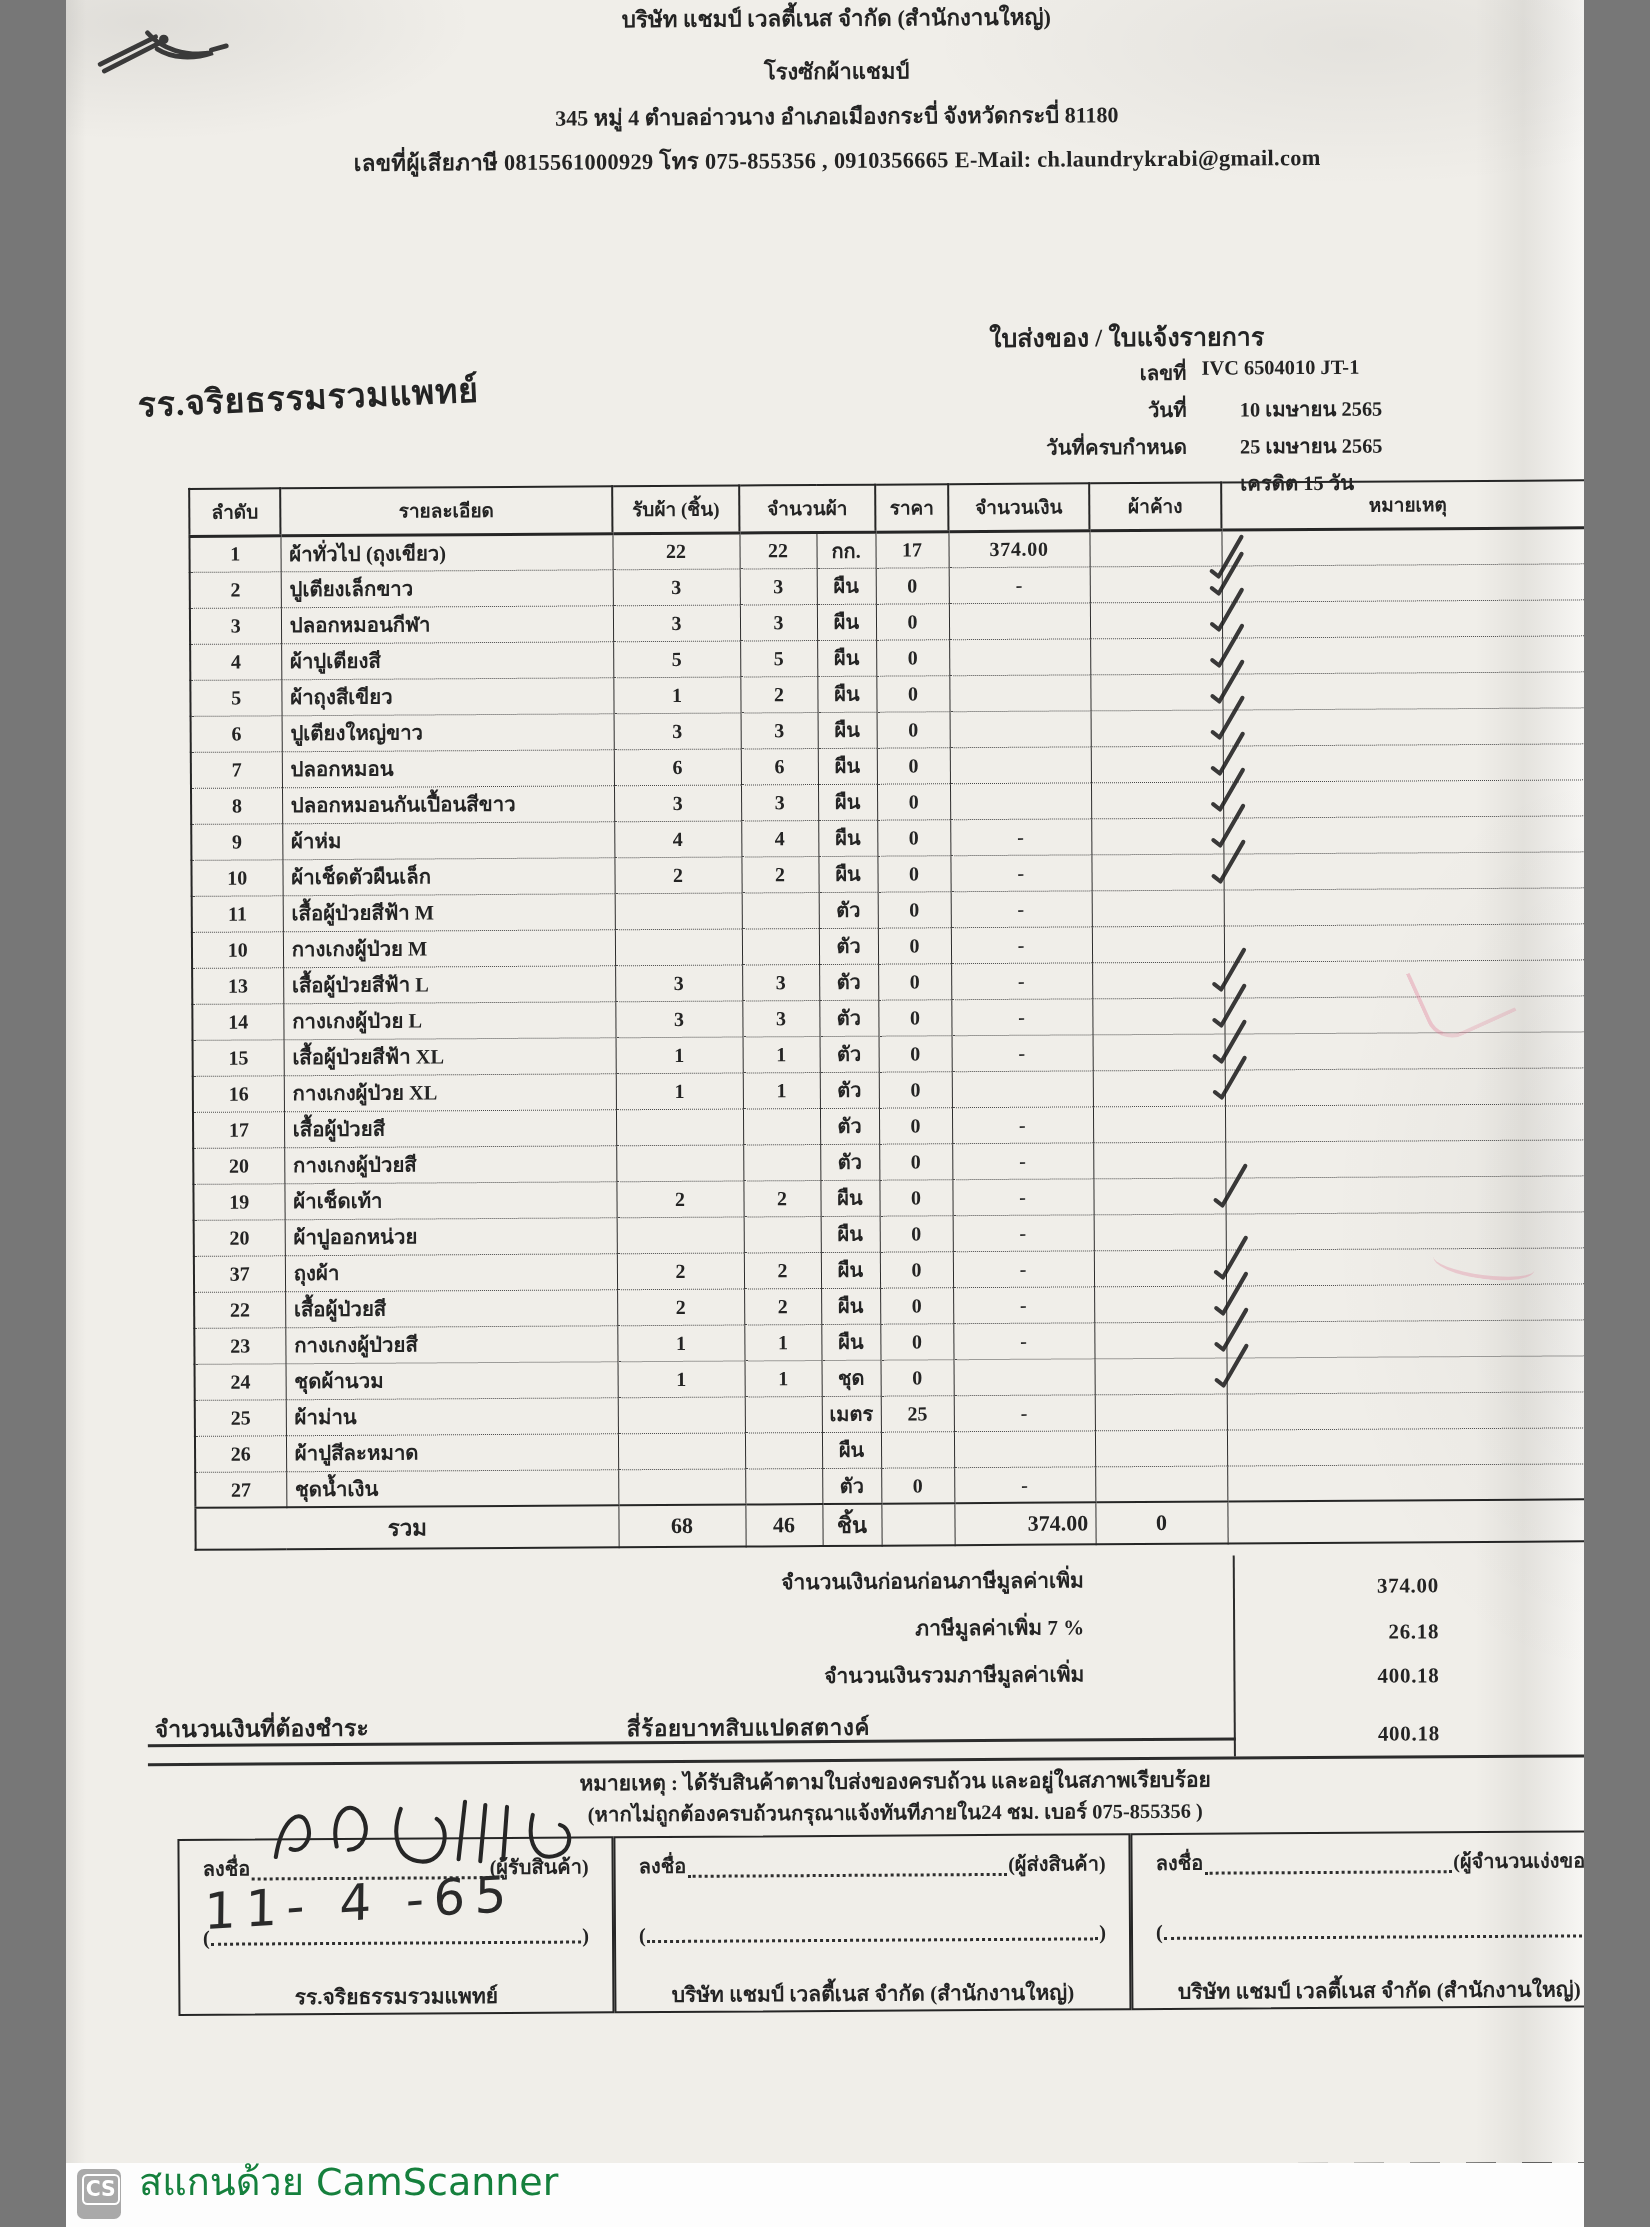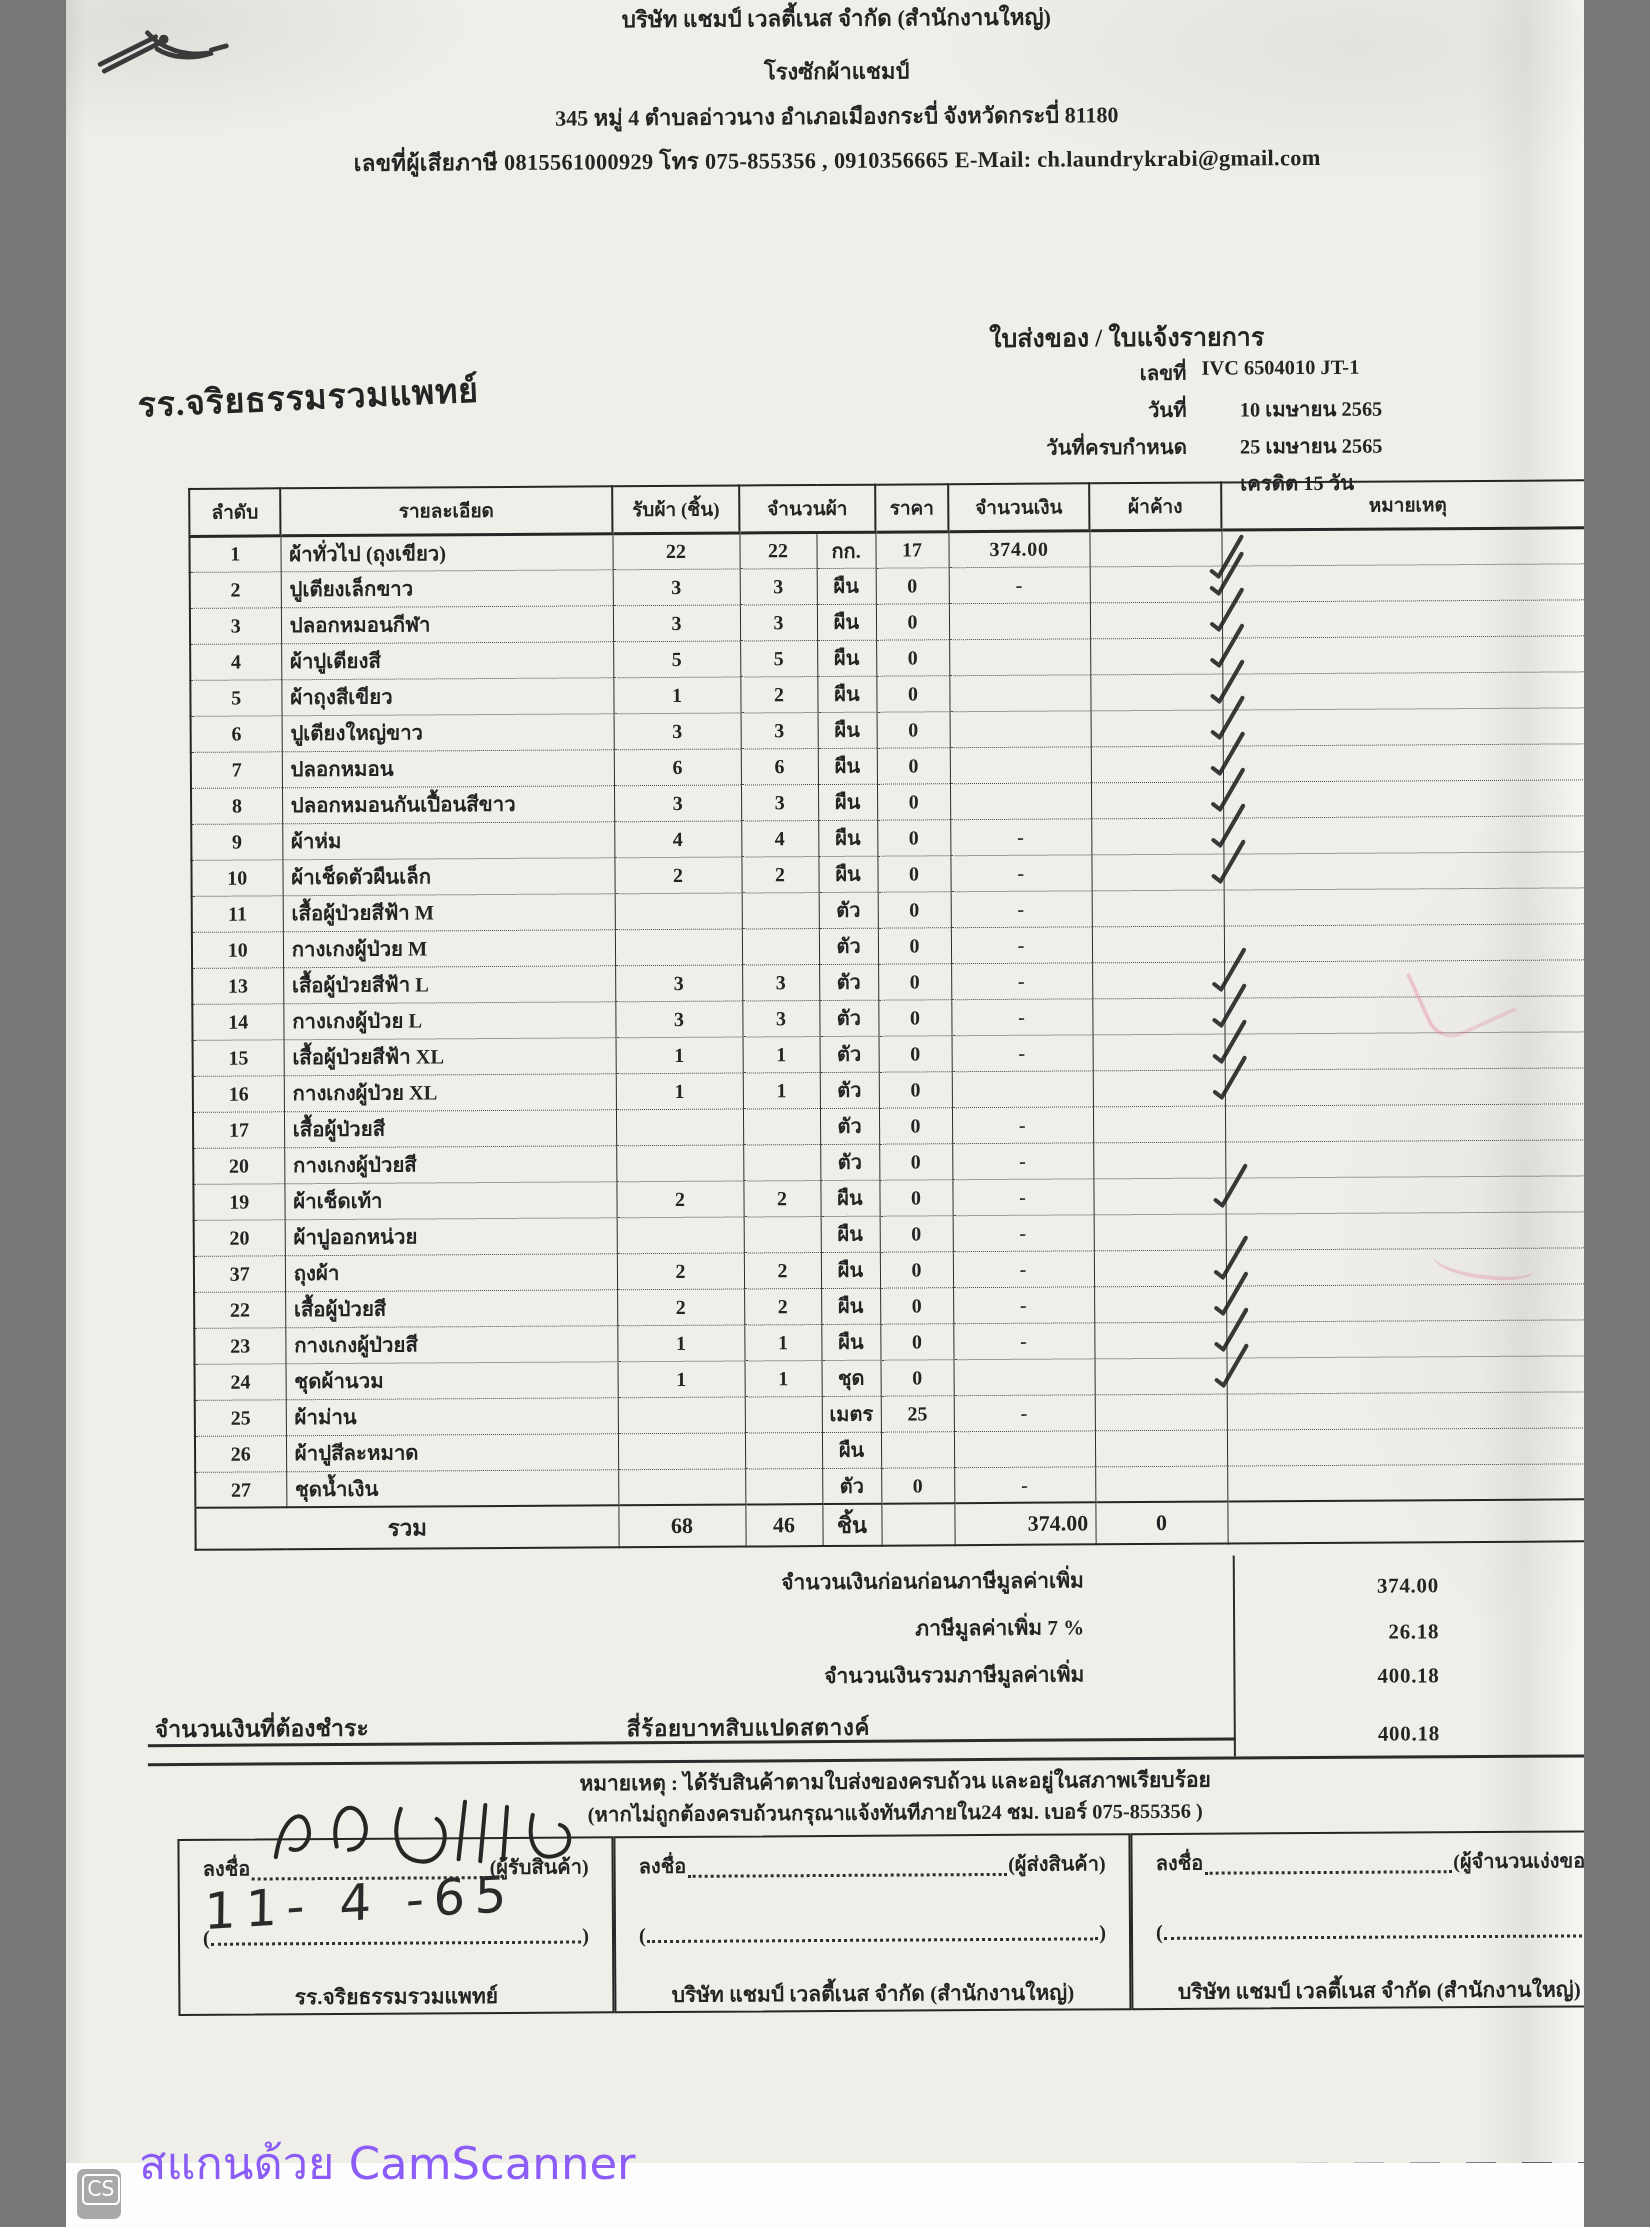--- a/index.html
+++ b/index.html
@@ -73,22 +73,22 @@
   .hand-date{position:absolute;left:133px;top:1871px;font-size:50px;font-weight:400;color:#2a2a2a;letter-spacing:9.5px;transform:rotate(-3deg) skewX(-4deg);font-family:"DejaVu Sans","Liberation Sans",sans-serif;}
   
   .tear{position:absolute;left:0;top:2164px;width:1650px;height:5.4px;opacity:.85;
         background:repeating-linear-gradient(to right,#151515 0 30px,transparent 30px 56px);transform:rotate(-0.15deg);}
   .pink1{position:absolute;left:1353px;top:957px;width:82px;height:75px;border-left:4.8px solid rgba(226,120,150,0.35);border-bottom:4.1px solid rgba(226,120,150,0.25);transform:rotate(-24deg);border-radius:0 0 0 27px;}
   .pink2{position:absolute;left:1366px;top:1252px;width:102px;height:27px;border-bottom:4.8px solid rgba(226,120,150,0.3);transform:rotate(8deg);border-radius:50%;}
   
   .scan-footer{position:absolute;left:0;bottom:0;width:1650px;height:64px;background:#fdfdfd;}
   .cs-logo{position:absolute;left:11px;bottom:8.2px;width:44px;height:50px;background:#a9a9a9;border-radius:6.8px;}
   .cs-logo .inner{position:absolute;left:4.8px;top:4.8px;width:34px;height:27px;border:2.7px solid #fff;border-radius:5.4px;
-      color:#fff;font-family:"DejaVu Sans",sans-serif;font-weight:400;font-size:20.4px;text-align:center;line-height:27px;}
-  .cs-text{position:absolute;left:73px;bottom:28px;font-family:"DejaVu Sans","Liberation Sans",sans-serif;font-size:45px;color:#8b5cf6;}
+      color:#fff;font-family:"DejaVu Sans",sans-serif;font-weight:700;font-size:20.4px;text-align:center;line-height:27px;}
+  .cs-text{position:absolute;left:73px;bottom:15px;font-family:"DejaVu Sans","Liberation Sans",sans-serif;font-size:38px;color:#15803d;}
 </style>
 </head>
 <body>
 
 <div class="page">
   <div class="content">
 
     <svg class="abs" style="left:31px;top:15px;" width="197" height="68" viewBox="0 0 290 100">
       <path d="M14 66 L96 26 M20 76 L104 34 M84 20 C104 44 140 56 180 50 C150 60 120 58 98 44 M178 46 L200 40" stroke="#3a3a3a" stroke-width="7" fill="none" stroke-linecap="round"></path>
       <circle cx="108" cy="30" r="7" fill="#3a3a3a"></circle>

